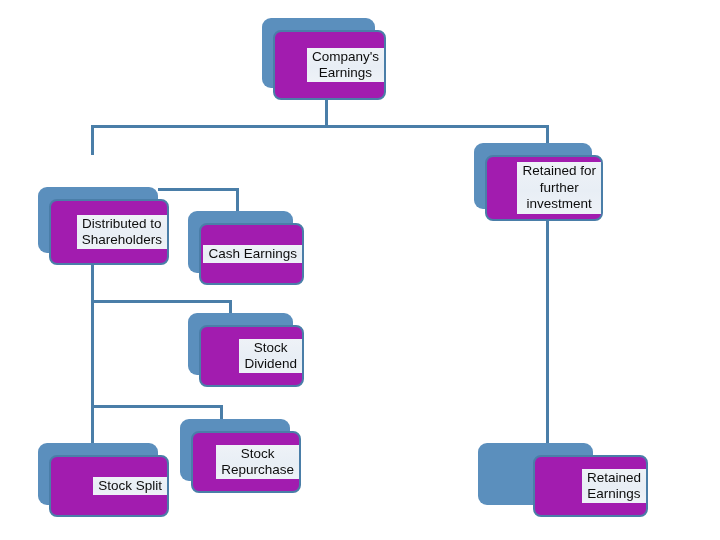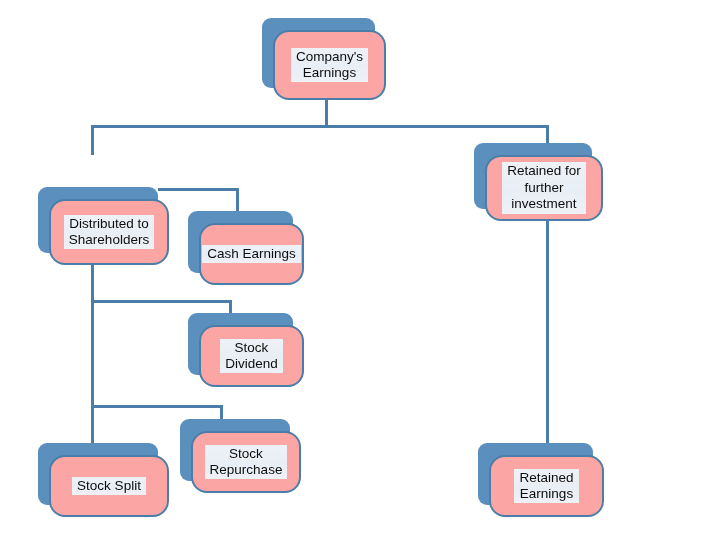--- a/index.html
+++ b/index.html
@@ -39,26 +39,26 @@
     background: #5B8FBD;
     border-radius: 9px;
   }
   .node .face {
     position: absolute;
     left: 11px;
     top: 12px;
     width: 100%;
     height: 100%;
     box-sizing: border-box;
-    background: #fca5a5;
+    background: #a21caf;
     border: 2.5px solid #4A7EA8;
-    border-radius: 16px;
+    border-radius: 8px;
     display: flex;
     align-items: center;
-    justify-content: center;
+    justify-content: flex-end;
   }
   .node .label {
     display: block;
     text-align: center;
     color: #0d0d0d;
     font-size: 13.5px;
     line-height: 1.22;
     font-weight: 400;
     background: linear-gradient(to bottom, #eef2f7 0%, #e8eef5 55%, #eef2f7 100%);
     padding: 1px 5px;
@@ -127,19 +127,19 @@
         </div>
       </div>
       <div class="node" style="left: 38px; top: 443px; width: 120px; height: 62px;">
         <div class="shadow" style="background: rgb(91, 143, 189);"></div>
         <div class="face" style="border-color: rgb(74, 126, 168);">
           <span class="label">Stock Split</span>
         </div>
       </div>
       <div class="node" style="left: 478px; top: 443px; width: 115px; height: 62px;">
         <div class="shadow" style="background: rgb(91, 143, 189);"></div>
-        <div class="face" style="border-color: rgb(74, 126, 168);">
+        <div class="face" style="border-color: rgb(74, 126, 168); margin-left: 44px;">
           <span class="label">Retained
 Earnings</span>
         </div>
       </div>
     </div>
 </div>
 
 </body></html>

